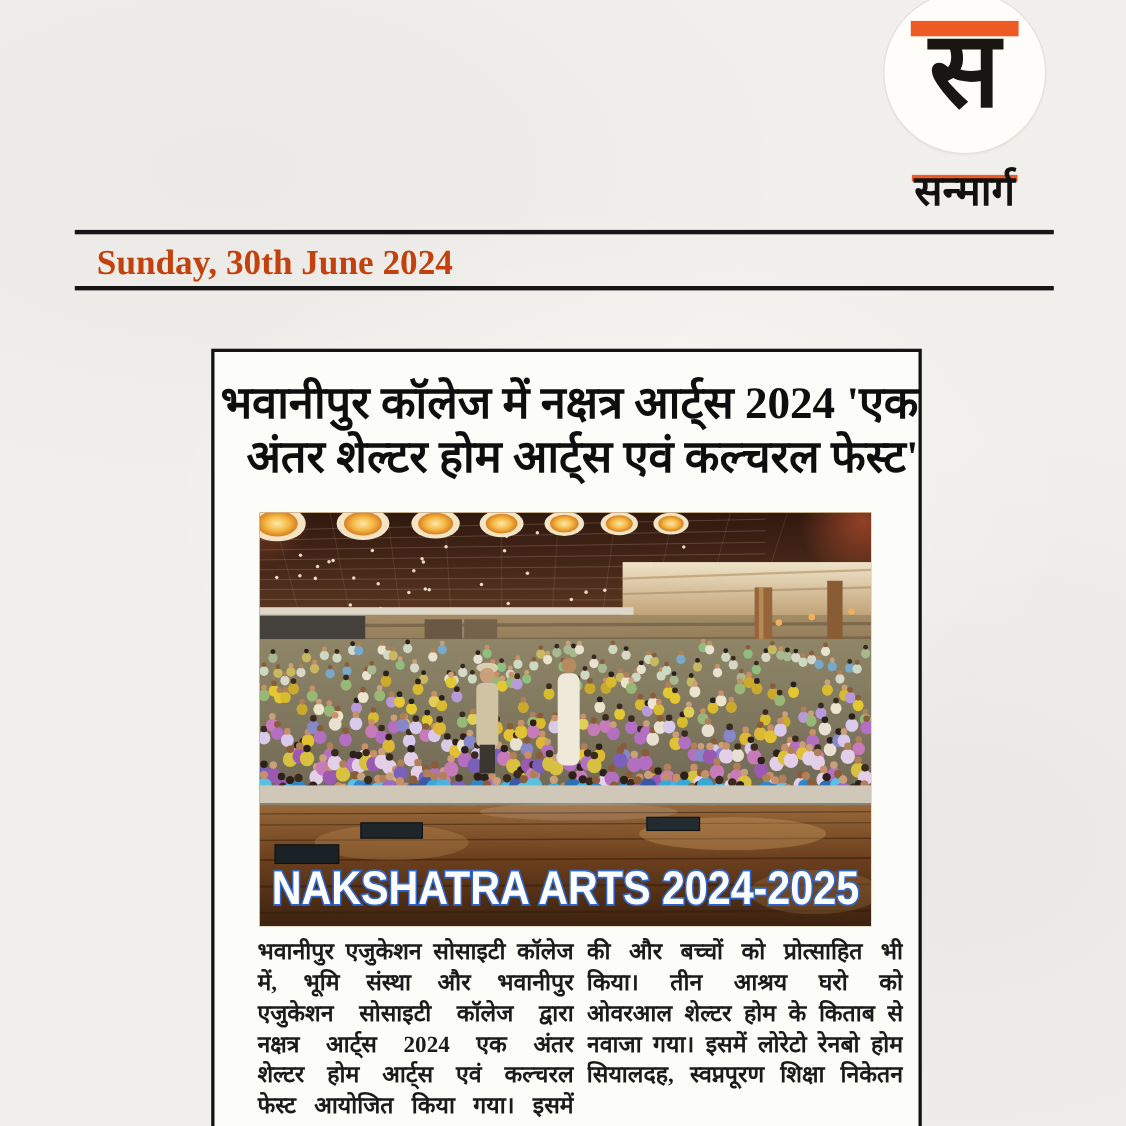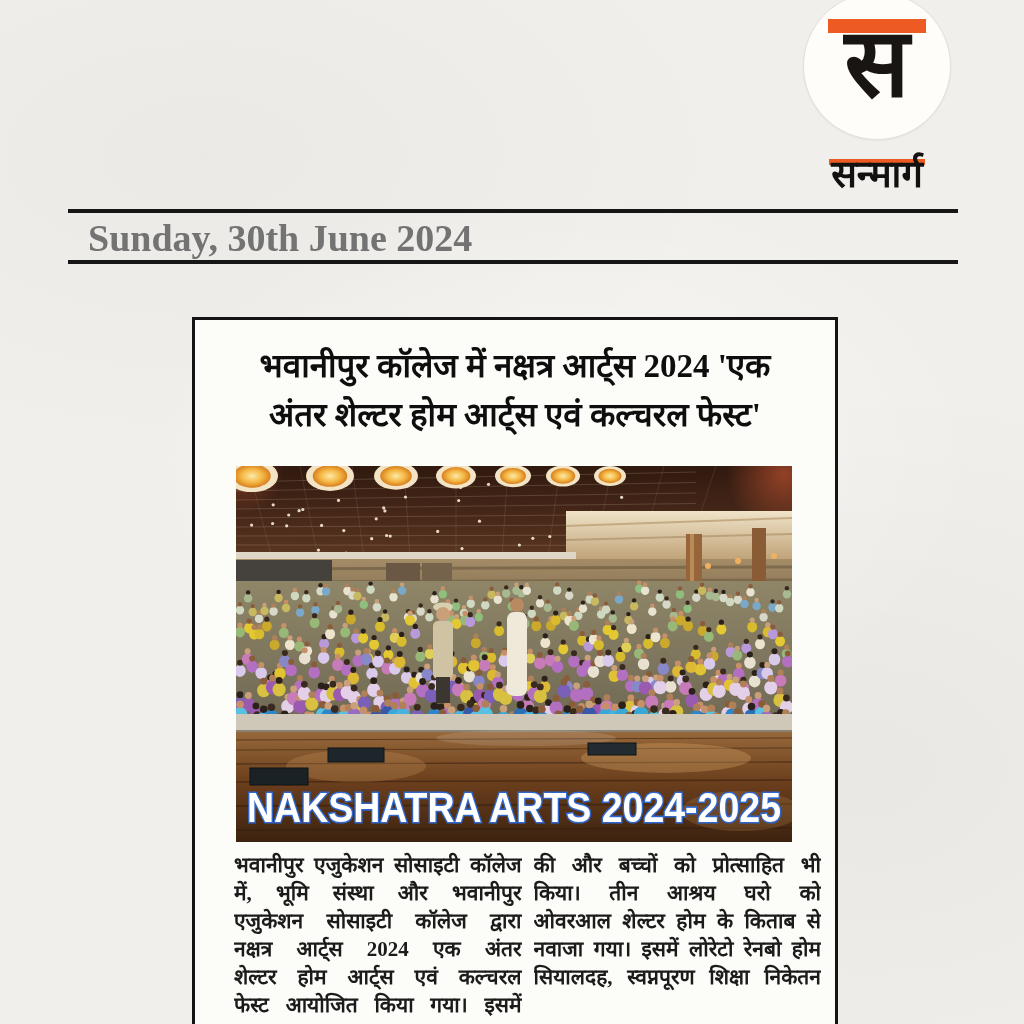--- a/index.html
+++ b/index.html
@@ -36,30 +36,30 @@
   .logo-word-bar{
     position:absolute;left:-2px;right:-2px;top:5px;height:6px;background:#ee5a24;
   }
   
   .rule{position:absolute;left:68px;width:890px;height:4px;background:#161616;}
   .rule-top{top:209px;}
   .rule-bottom{top:260px;}
   .date-text{
     position:absolute;left:88px;top:219px;
     font-family:"Liberation Serif", serif;font-weight:bold;
-    font-size:38px;line-height:38px;color:#737373;
+    font-size:32px;line-height:38px;color:#c2410c;
   }
   
   .card{
     position:absolute;left:192px;top:317px;width:640px;height:770px;
     background:#fcfcf9;border:3px solid #141414;
   }
   .headline{
-    padding-top:22px;text-align:center;font-weight:700;color:#0e0e0e;
-    font-size:33px;line-height:49px;
+    padding-top:22px;text-align:right;font-weight:700;color:#0e0e0e;
+    font-size:41px;line-height:49px;
     font-family:"Liberation Serif", serif;
   }
   .photo{
     position:relative;width:556px;height:376px;margin:26px 0 0 41px;
     background:#a16207;overflow:hidden;
   }
   .photo svg{display:block;}
   .columns{
     display:flex;gap:12px;margin:9px 14px 0 39px;
   }

